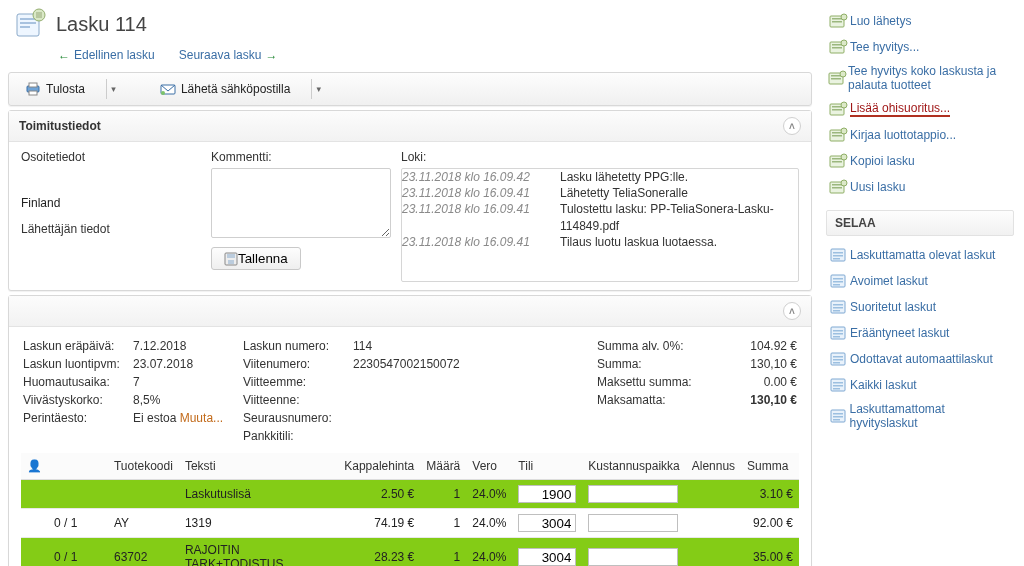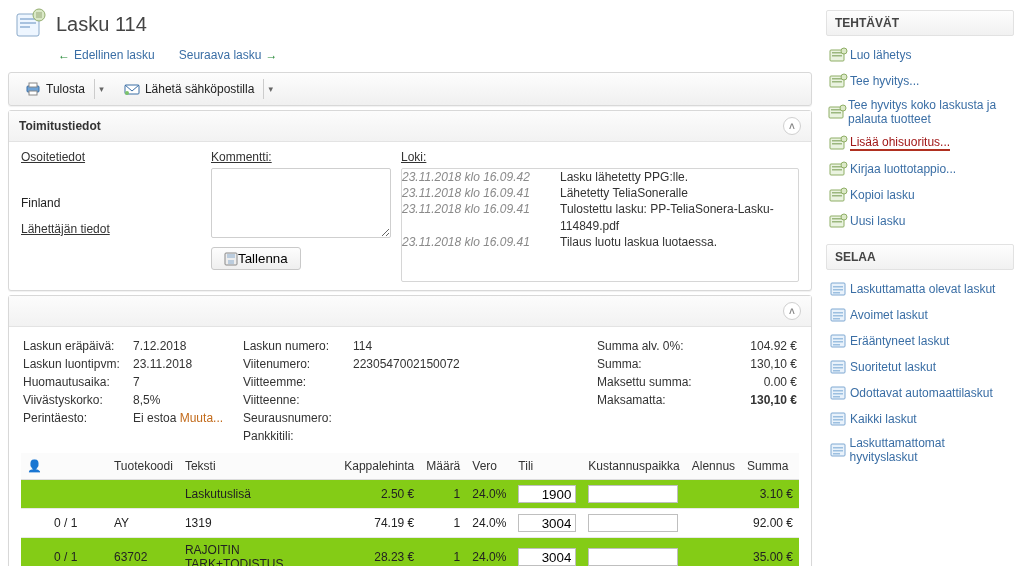--- a/index.html
+++ b/index.html
@@ -23,21 +23,21 @@
     display:flex;align-items:center;justify-content:center;
   }
   .hdr h1 { font-size: 20px; font-weight: normal; color: #444; margin-left: 4px; }
 
   .navrow { padding: 0 0 6px 54px; display:flex; gap:24px; }
   .navlink { color:#3a6ea5; display:flex; align-items:center; gap:4px; cursor:pointer;}
   .arrow-l, .arrow-r { color:#228833; font-weight:bold; }
 
   
   .toolbar {
-    display:flex; align-items:center; gap:0;
+    display:flex; align-items:center; gap:12px;
     border:1px solid #d8d8d8; border-radius:3px;
     background:linear-gradient(#fdfdfd,#f0f0f0);
     padding:4px 6px; margin:4px 4px;
     box-shadow:0 1px 1px rgba(0,0,0,.06);
   }
   .tbtn {
     display:flex;align-items:center;gap:4px;
     padding:2px 8px; border:1px solid transparent; border-radius:3px;
     cursor:pointer;
   }
@@ -66,21 +66,21 @@
     background:#fff;display:flex;align-items:center;justify-content:center;
     color:#888;cursor:pointer;font-size:10px;
   }
   .panel-body{ padding:8px 12px; }
 
   
   .fields3{ display:flex; gap:10px;}
   .col-addr{ width:180px;}
   .col-comment{ width:180px;}
   .col-log{ flex:1;}
-  .lbl{ color:#333; margin-bottom:4px; display:block;text-decoration:underline;}
+  .lbl{ color:#333; margin-bottom:4px; display:block;}
   .addr-gap{ height:28px;}
   textarea{
     width:100%; height:70px; resize:both;
     border:1px solid #cfcfcf; border-radius:2px; padding:4px;
     font:inherit;
   }
   .btn{
     display:inline-flex;align-items:center;gap:0;
     border:1px solid #c9c9c9;border-radius:3px;
     background:linear-gradient(#fdfdfd,#efefef);
@@ -259,21 +259,21 @@
         <div class="sumgrid">
           <span class="kl">Laskun eräpäivä:</span>
           <span class="kv">7.12.2018</span>
           <span class="kl">Laskun numero:</span>
           <span class="kv">114</span>
           <span></span>
           <span class="kl">Summa alv. 0%:</span>
           <span class="kv r">104.92 €</span>
 
           <span class="kl">Laskun luontipvm:</span>
-          <span class="kv">23.11.2018</span>
+          <span class="kv">23.07.2018</span>
           <span class="kl">Viitenumero:</span>
           <span class="kv">2230547002150072</span>
           <span></span>
           <span class="kl">Summa:</span>
           <span class="kv r">130,10 €</span>
 
           <span class="kl">Huomautusaika:</span>
           <span class="kv">7</span>
           <span class="kl">Viitteemme:</span>
           <span class="kv"></span>
@@ -380,21 +380,20 @@
             </tr>
           </tbody>
         </table>
 
       </div>
     </div>
 
   </div>
 
   <div class="side">
-    <h3>TEHTÄVÄT</h3>
     <div id="actions">
         <div class="action">
           <span class="ai">
             <svg width="20" height="16" viewBox="0 0 20 16">
               <rect x="1" y="3" width="14" height="11" rx="1" fill="#eaf3e0" stroke="#8fae66"></rect>
               <rect x="3" y="5" width="10" height="1.5" fill="#9bb77e"></rect>
               <rect x="3" y="8" width="10" height="1.5" fill="#9bb77e"></rect>
               <circle cx="15" cy="4" r="3" fill="#dce9c8" stroke="#8fae66"></circle>
             </svg>
           </span>
@@ -494,32 +493,32 @@
         </div>
         <div class="action">
           <span class="ai">
             <svg width="20" height="16" viewBox="0 0 20 16">
               <rect x="2" y="2" width="14" height="12" rx="1" fill="#e9f2fb" stroke="#7fa8d2"></rect>
               <rect x="4" y="5" width="10" height="1.5" fill="#9cbfe0"></rect>
               <rect x="4" y="8" width="10" height="1.5" fill="#9cbfe0"></rect>
               <rect x="4" y="11" width="7" height="1.5" fill="#9cbfe0"></rect>
             </svg>
           </span>
+          <span>Suoritetut laskut</span>
+        </div>
+        <div class="action">
+          <span class="ai">
+            <svg width="20" height="16" viewBox="0 0 20 16">
+              <rect x="2" y="2" width="14" height="12" rx="1" fill="#e9f2fb" stroke="#7fa8d2"></rect>
+              <rect x="4" y="5" width="10" height="1.5" fill="#9cbfe0"></rect>
+              <rect x="4" y="8" width="10" height="1.5" fill="#9cbfe0"></rect>
+              <rect x="4" y="11" width="7" height="1.5" fill="#9cbfe0"></rect>
+            </svg>
+          </span>
           <span>Erääntyneet laskut</span>
-        </div>
-        <div class="action">
-          <span class="ai">
-            <svg width="20" height="16" viewBox="0 0 20 16">
-              <rect x="2" y="2" width="14" height="12" rx="1" fill="#e9f2fb" stroke="#7fa8d2"></rect>
-              <rect x="4" y="5" width="10" height="1.5" fill="#9cbfe0"></rect>
-              <rect x="4" y="8" width="10" height="1.5" fill="#9cbfe0"></rect>
-              <rect x="4" y="11" width="7" height="1.5" fill="#9cbfe0"></rect>
-            </svg>
-          </span>
-          <span>Suoritetut laskut</span>
         </div>
         <div class="action">
           <span class="ai">
             <svg width="20" height="16" viewBox="0 0 20 16">
               <rect x="2" y="2" width="14" height="12" rx="1" fill="#e9f2fb" stroke="#7fa8d2"></rect>
               <rect x="4" y="5" width="10" height="1.5" fill="#9cbfe0"></rect>
               <rect x="4" y="8" width="10" height="1.5" fill="#9cbfe0"></rect>
               <rect x="4" y="11" width="7" height="1.5" fill="#9cbfe0"></rect>
             </svg>
           </span>

